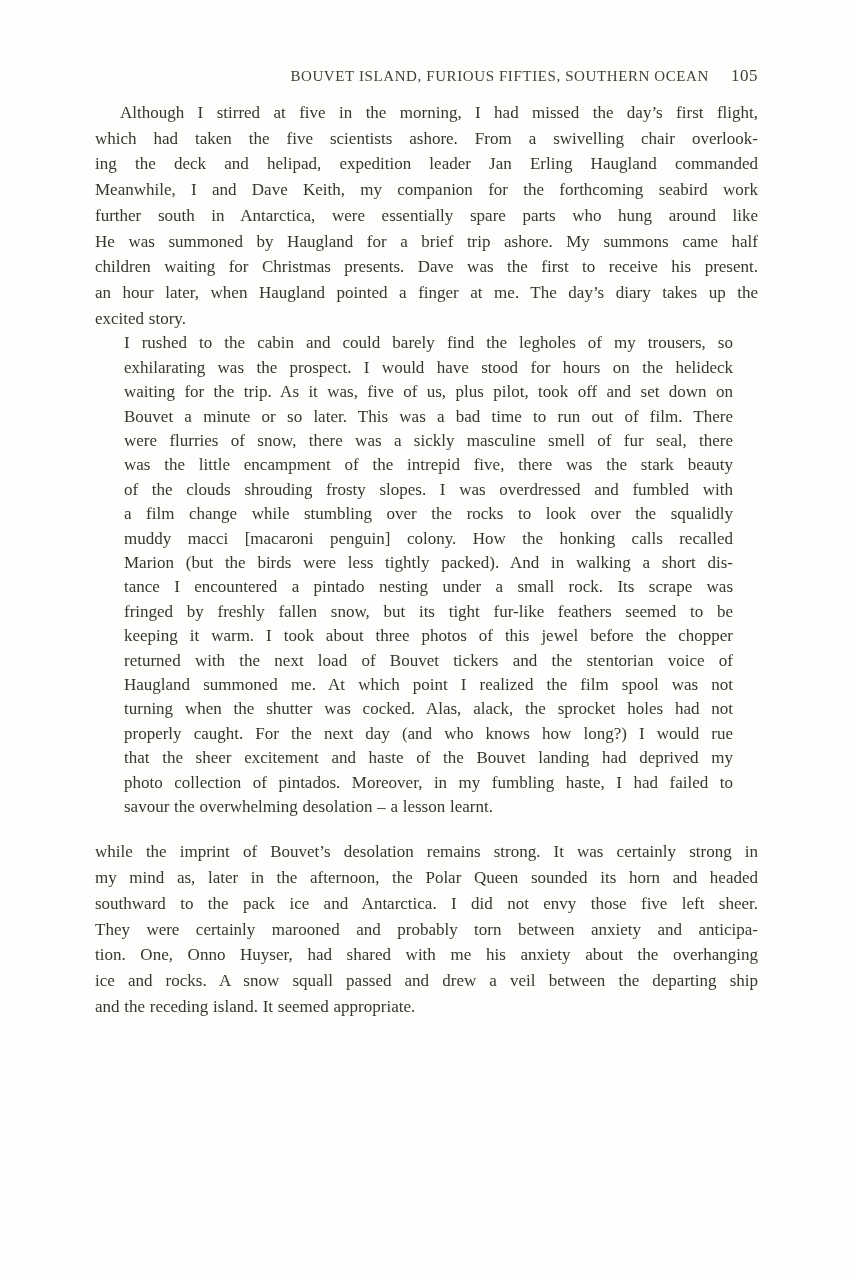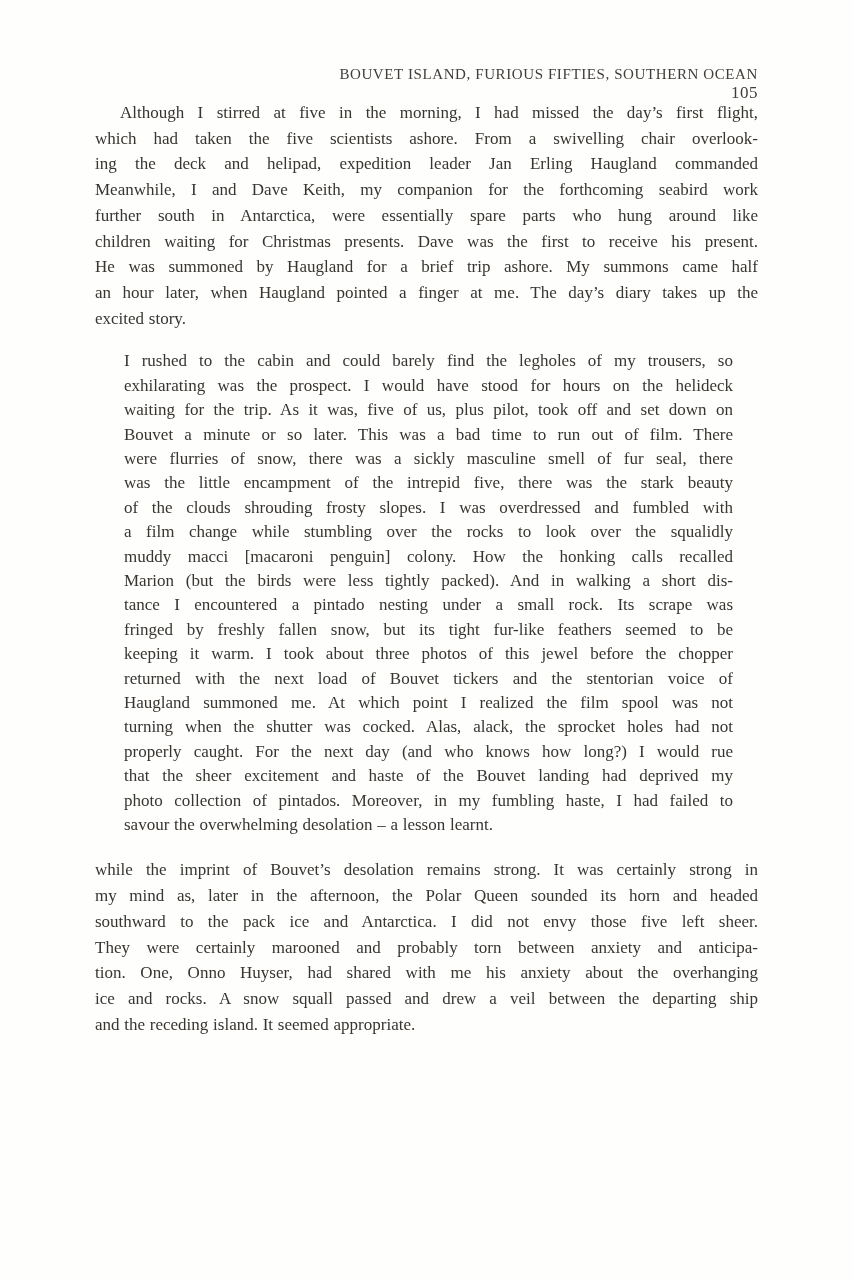--- a/index.html
+++ b/index.html
@@ -16,26 +16,25 @@
     color: #383531;
     overflow: hidden;
   }
   .running-header {
     position: absolute;
     top: 66px;
     left: 95px;
     width: 663px;
     display: flex;
     justify-content: flex-end;
-    align-items: flex-end;
+    align-items: center;
     font-size: 15px;
     letter-spacing: 0.6px;
     color: #403d39;
     white-space: nowrap;
-    flex-direction: column;
   }
   .running-header .folio {
     margin-left: 22px;
     font-size: 17px;
     letter-spacing: 0.5px;
     font-variant-numeric: oldstyle-nums;
   }
   .text-column {
     position: absolute;
     top: 100px;
@@ -51,21 +50,20 @@
     text-align: justify;
     text-align-last: justify;
   }
   .para .line:last-child {
     text-align-last: left;
   }
   .para-1 .line:first-child {
     text-indent: 25px;
   }
   .block-quote {
-    margin-top: 18px;
     padding-left: 29px;
     padding-right: 25px;
     font-size: 17px;
     line-height: 24.4px;
   }
   .para-3 {
     margin-top: 20px;
   }
   .em {
   }
@@ -81,22 +79,22 @@
   </div>
 
   <div class="text-column">
 
     <div class="para para-1">
         <div class="line">Although I stirred at five in the morning, I had missed the day’s first flight,</div>
         <div class="line">which had taken the five scientists ashore. From a swivelling chair overlook-</div>
         <div class="line">ing the deck and helipad, expedition leader Jan Erling Haugland commanded</div>
         <div class="line">Meanwhile, I and Dave Keith, my companion for the forthcoming seabird work</div>
         <div class="line">further south in Antarctica, were essentially spare parts who hung around like</div>
+        <div class="line">He was summoned by Haugland for a brief trip ashore. My summons came half</div>
         <div class="line">children waiting for Christmas presents. Dave was the first to receive his present.</div>
-        <div class="line">He was summoned by Haugland for a brief trip ashore. My summons came half</div>
         <div class="line">an hour later, when Haugland pointed a finger at me. The day’s diary takes up the</div>
         <div class="line">excited story.</div>
       </div>
 
     <div class="para block-quote">
         <div class="line">I rushed to the cabin and could barely find the legholes of my trousers, so</div>
         <div class="line">exhilarating was the prospect. I would have stood for hours on the helideck</div>
         <div class="line">waiting for the trip. As it was, five of us, plus pilot, took off and set down on</div>
         <div class="line">Bouvet a minute or so later. This was a bad time to run out of film. There</div>
         <div class="line">were flurries of snow, there was a sickly masculine smell of fur seal, there</div>

